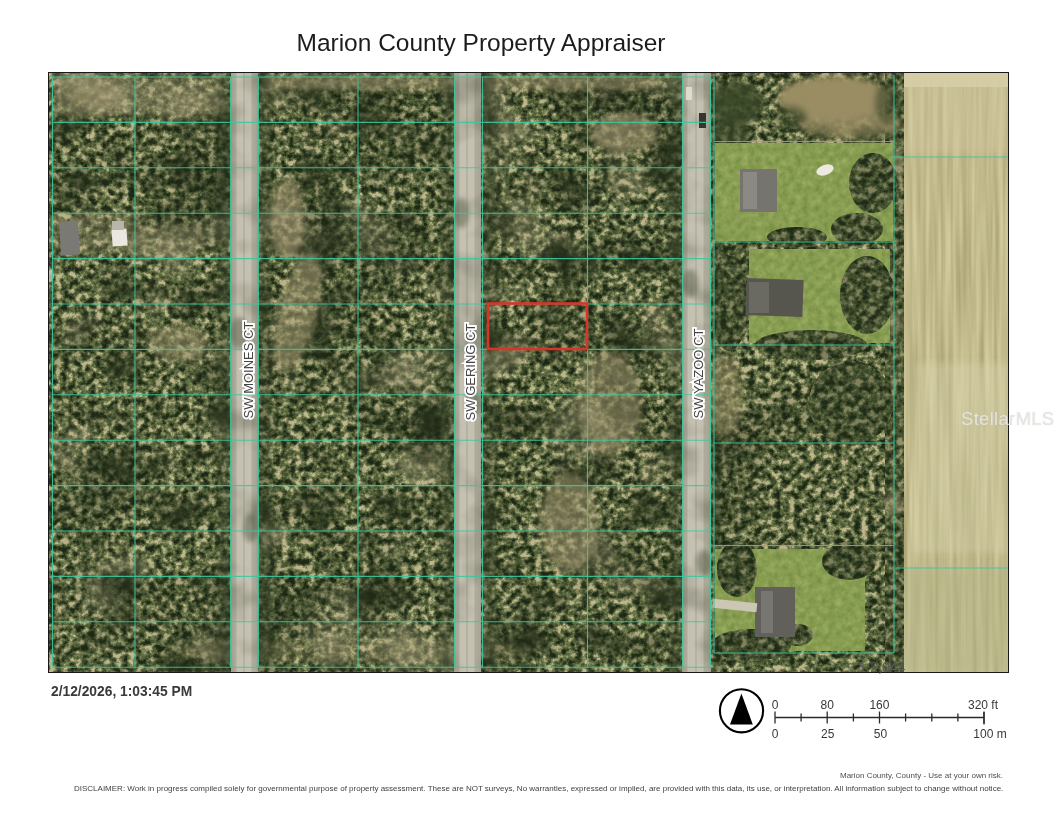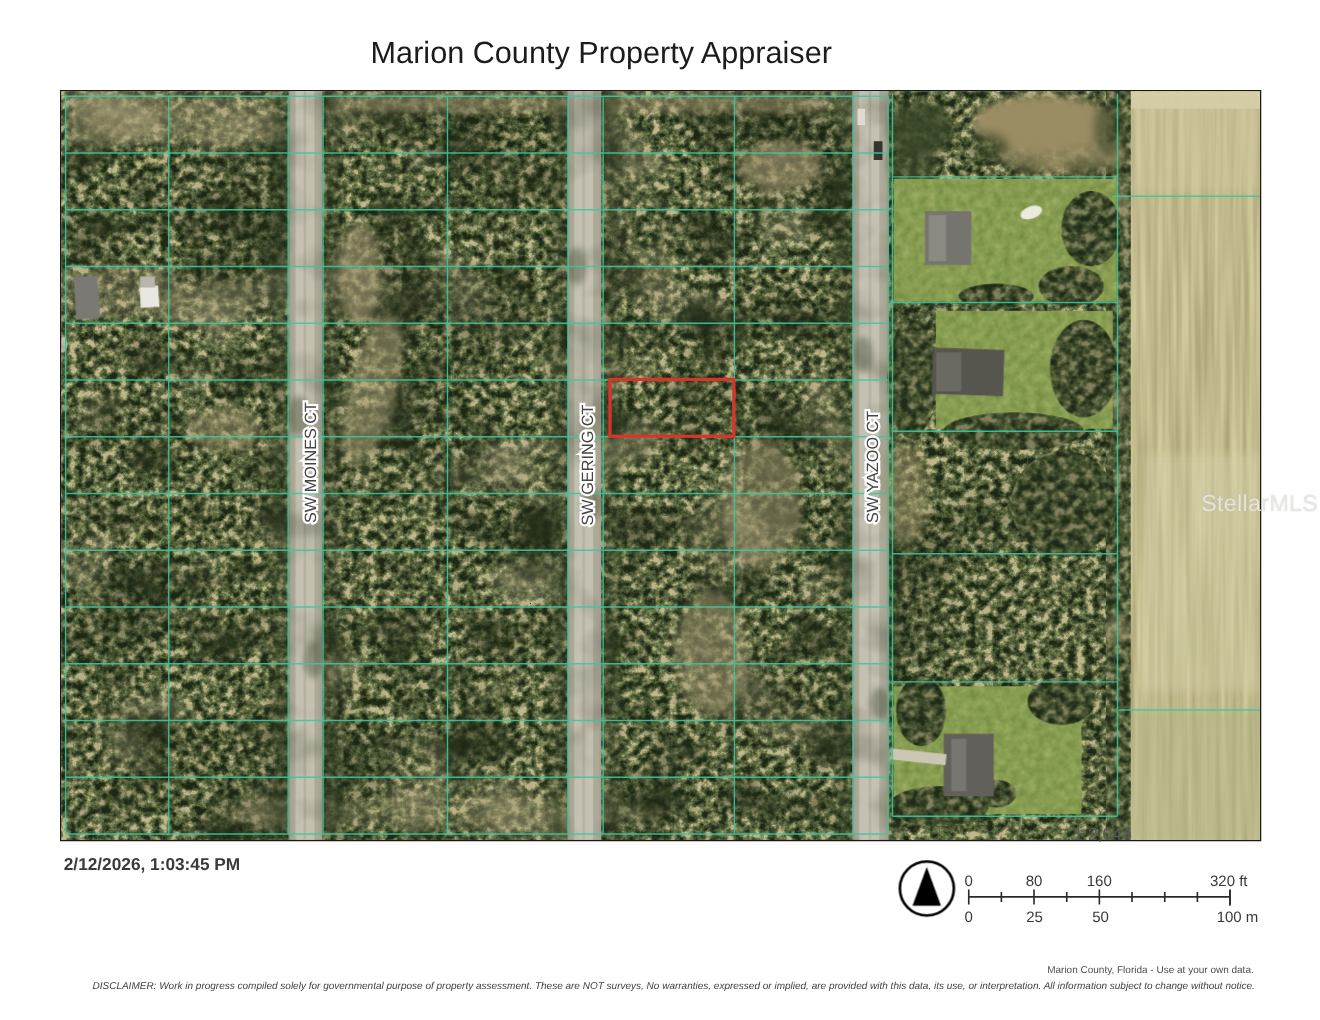--- a/index.html
+++ b/index.html
@@ -1,23 +1,23 @@
 <!DOCTYPE html>
 <html><head>
 <meta charset="utf-8">
 <style>
 html,body{margin:0;padding:0;background:#fff;width:1056px;height:816px;overflow:hidden;}
 body{font-family:"Liberation Sans",sans-serif;position:relative;}
 .title{position:absolute;top:29px;left:0;width:962px;text-align:center;font-size:24.5px;color:#1c1c1c;}
 .map{position:absolute;left:48px;top:72px;width:959px;height:599px;border:1px solid #191919;}
-.wm{position:absolute;left:961px;top:392px;font-size:18.5px;letter-spacing:0.3px;color:rgba(233,233,230,0.88);text-shadow:0 0 1px rgba(170,170,170,0.55);z-index:5;text-align:right;}
+.wm{position:absolute;left:961px;top:408px;font-size:18.5px;letter-spacing:0.3px;color:rgba(233,233,230,0.88);text-shadow:0 0 1px rgba(170,170,170,0.55);z-index:5;text-align:right;}
 .date{position:absolute;left:51px;top:684px;font-size:13.8px;color:#3a3a3a;font-weight:bold;}
 .scaletxt{position:absolute;left:832px;top:659px;width:100px;text-align:center;font-size:14px;color:#595959;}
 .risk{position:absolute;right:53px;top:771px;font-size:8px;color:#4e4e4e;}
-.disc{position:absolute;left:74px;top:784px;font-size:8px;color:#3f3f3f;white-space:nowrap;font-style:italic;}
+.disc{position:absolute;left:74px;top:784px;font-size:8px;color:#3f3f3f;white-space:nowrap;}
 .ruler{position:absolute;left:760px;top:690px;}
 .compass{position:absolute;left:715px;top:685px;}
 </style>
 </head>
 <body>
 <div class="title">Marion County Property Appraiser</div>
 <div class="map">
 <svg width="959" height="599" viewBox="0 0 959 599" xmlns="http://www.w3.org/2000/svg">
 <defs>
 <filter id="forest" x="0" y="0" width="100%" height="100%" color-interpolation-filters="sRGB">
@@ -294,14 +294,14 @@
     <text x="67.2" y="18.5" text-anchor="middle">80</text>
     <text x="119.4" y="18.5" text-anchor="middle">160</text>
     <text x="223" y="18.5" text-anchor="middle">320 ft</text>
     <text x="15" y="47.5" text-anchor="middle">0</text>
     <text x="67.7" y="47.5" text-anchor="middle">25</text>
     <text x="120.4" y="47.5" text-anchor="middle">50</text>
     <text x="230" y="47.5" text-anchor="middle">100 m</text>
   </g>
 </svg>
 
-<div class="risk">Marion County, Florida - Use at your own data.</div>
+<div class="risk">Marion County, County - Use at your own risk.</div>
 <div class="disc">DISCLAIMER: Work in progress compiled solely for governmental purpose of property assessment. These are NOT surveys, No warranties, expressed or implied, are provided with this data, its use, or interpretation. All information subject to change without notice.</div>
 
 </body></html>

